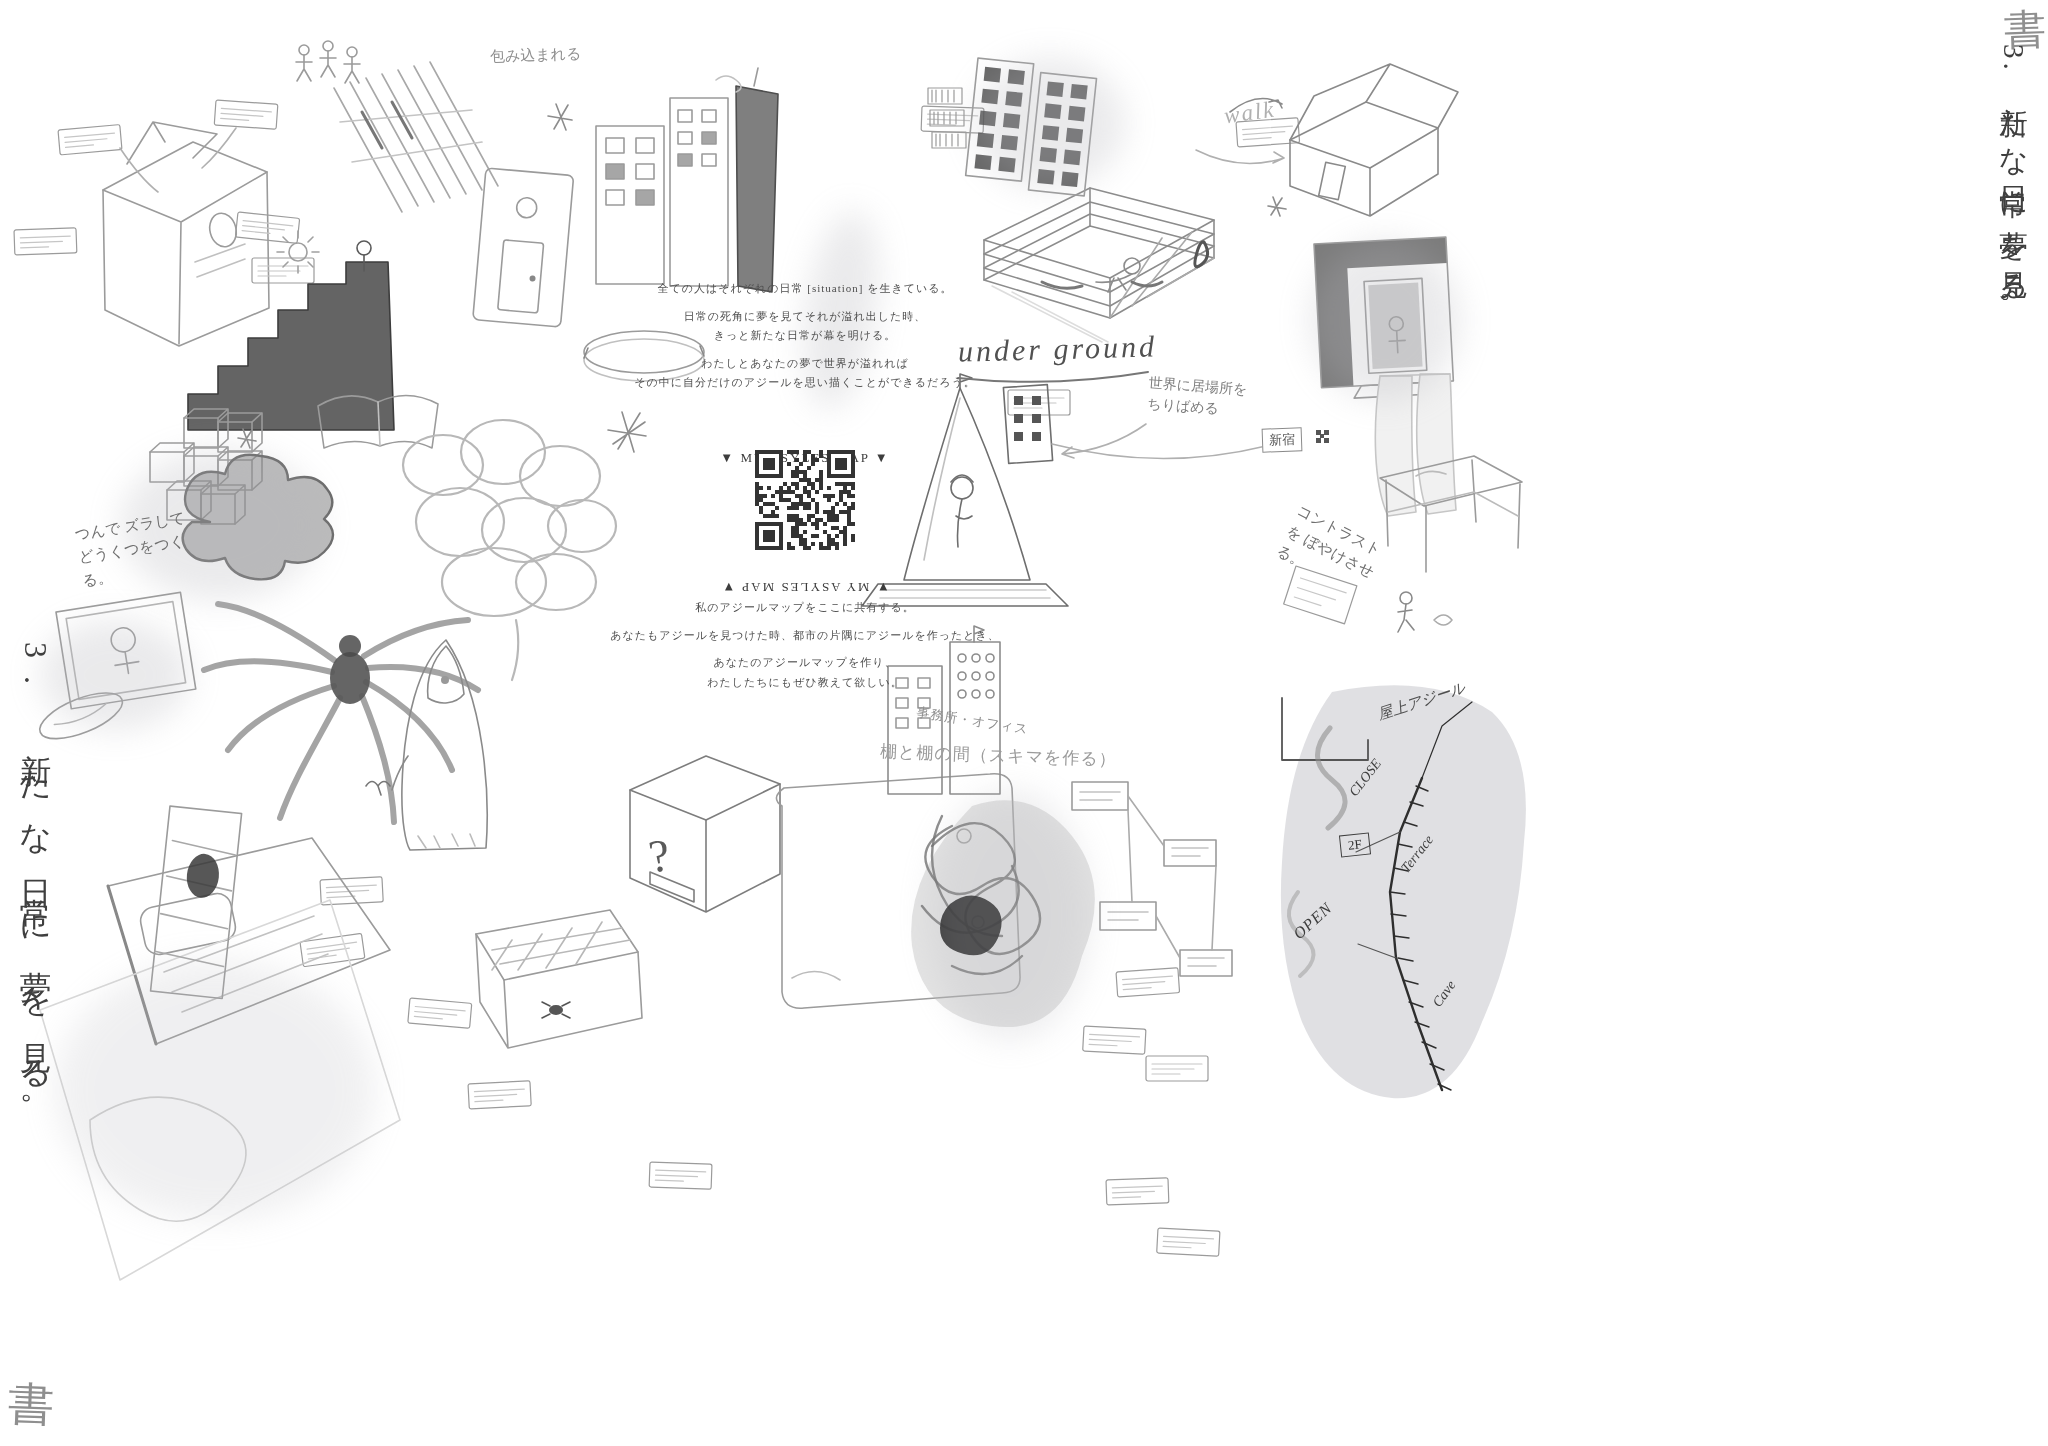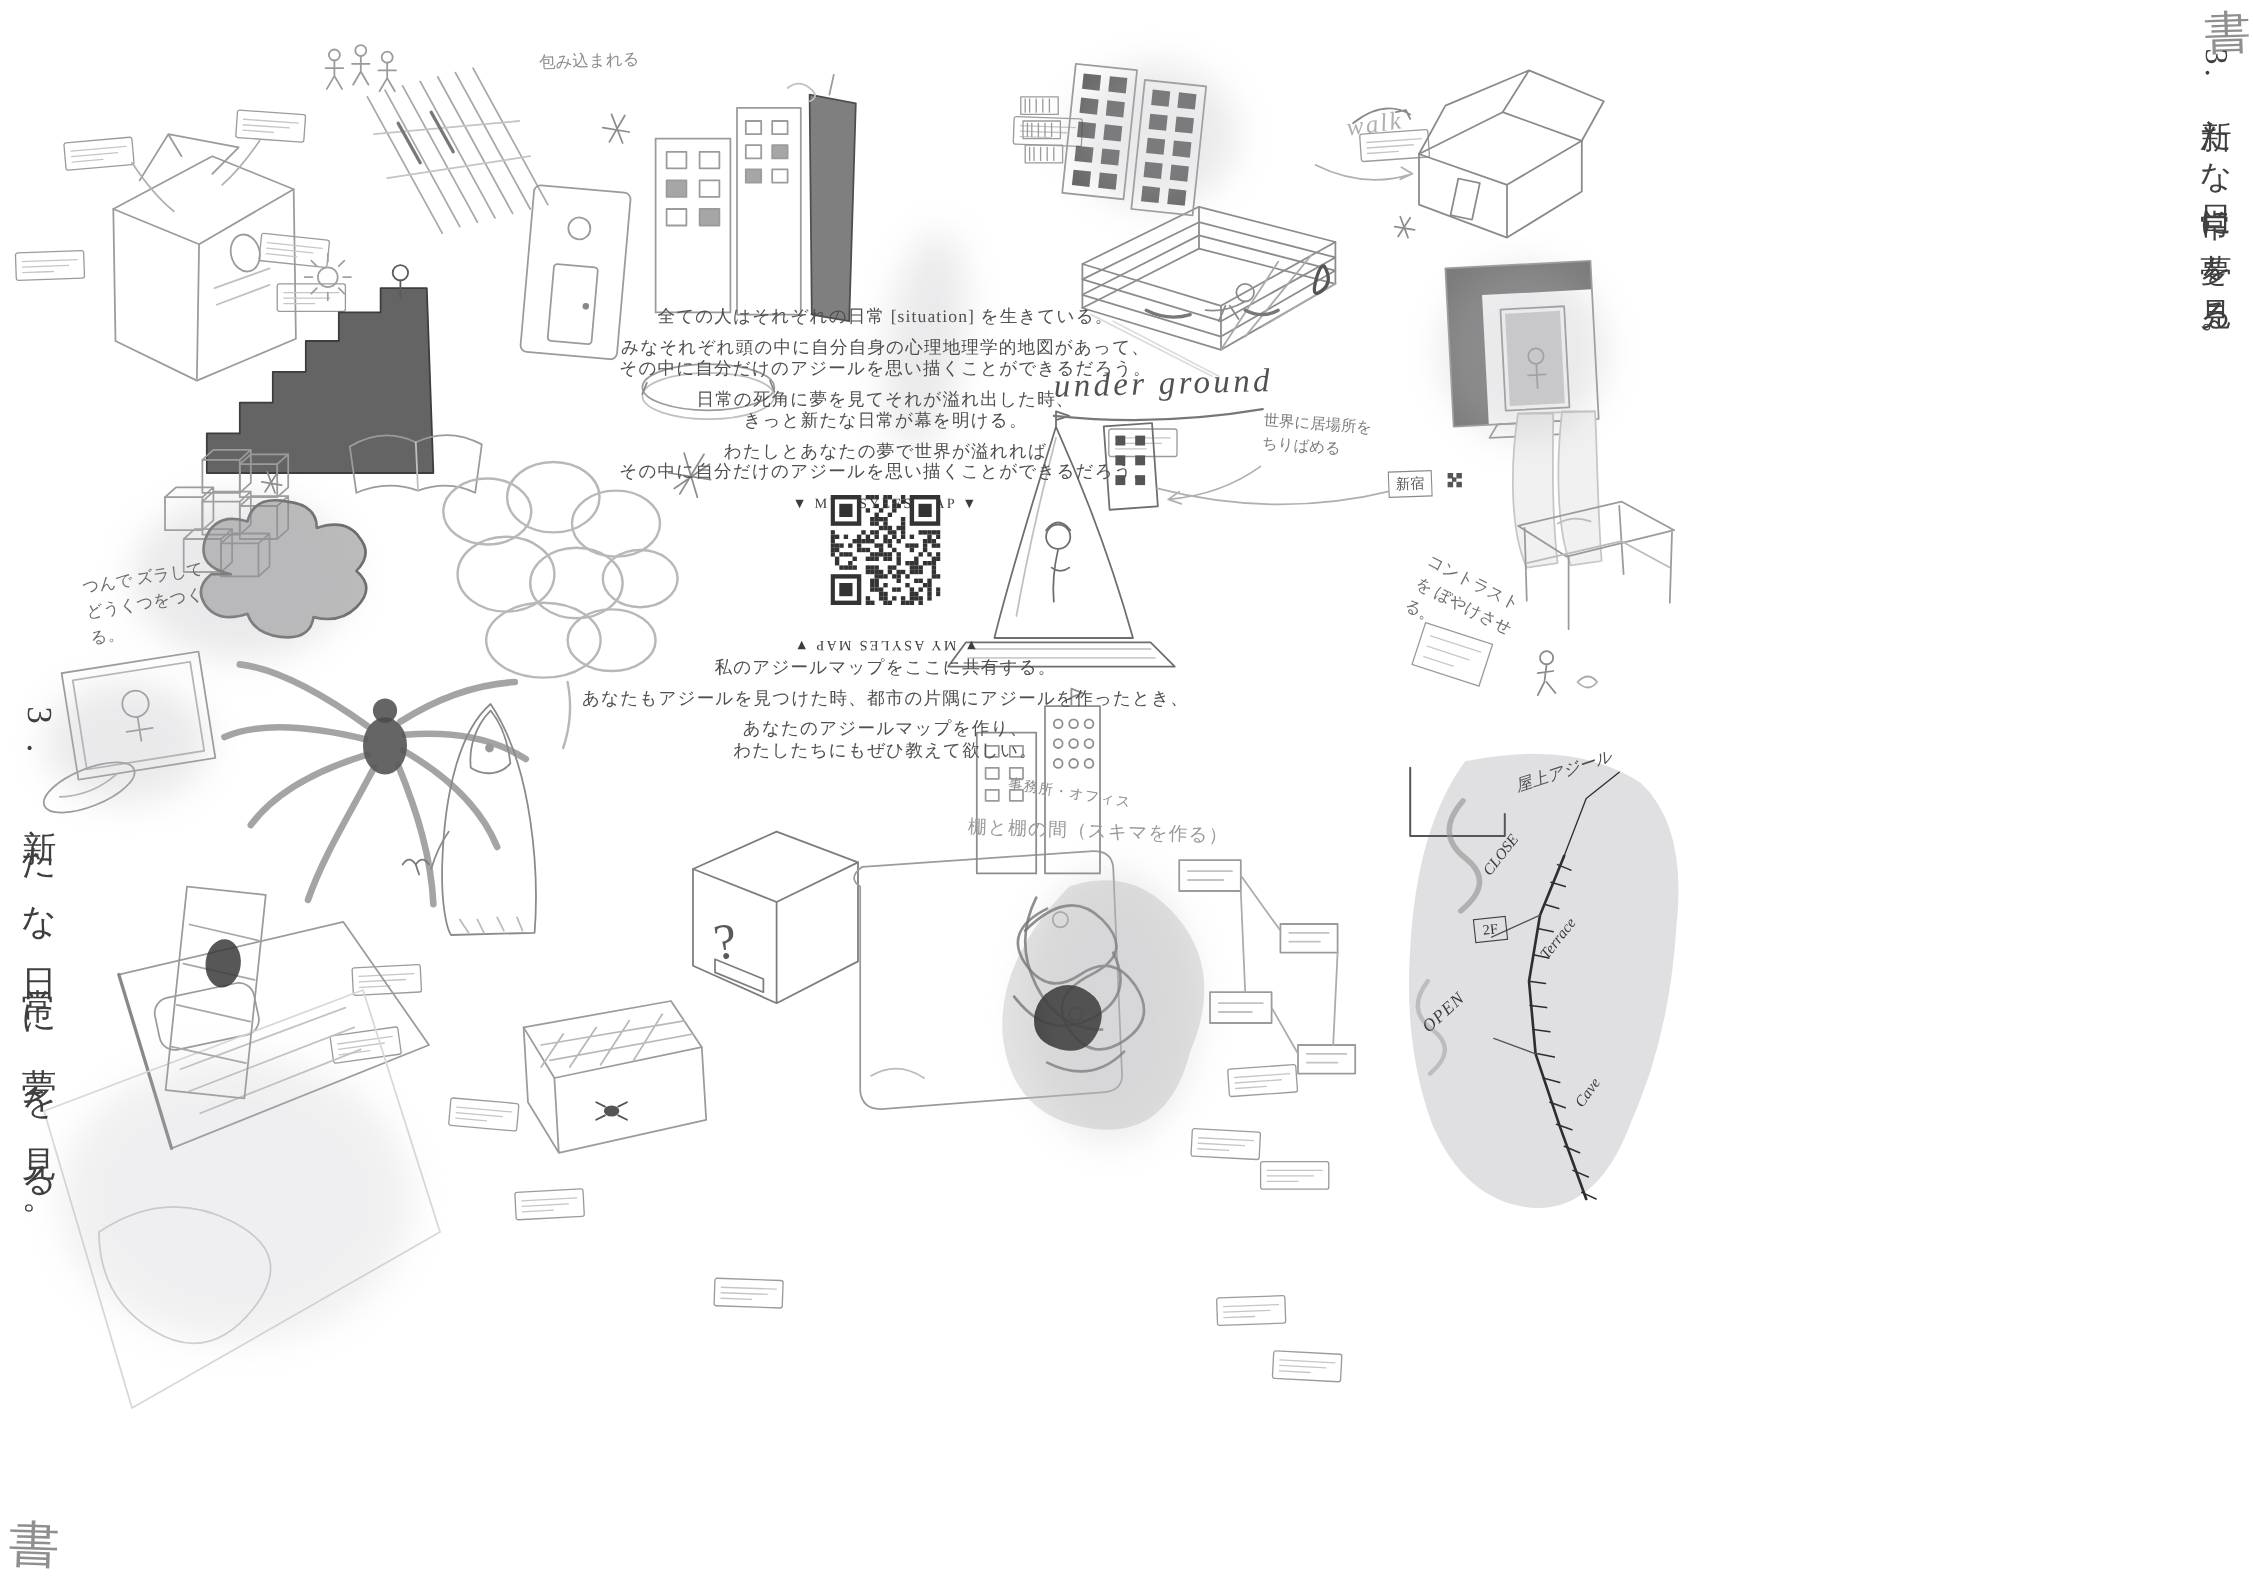--- a/index.html
+++ b/index.html
@@ -12,21 +12,21 @@
   .vtext.right{right:14px;top:44px;font-size:29px;letter-spacing:4px;}
   .vtext.left{left:14px;top:642px;font-size:32px;letter-spacing:18px;}
   .corner-glyph{position:absolute;font-family:"Liberation Serif",serif;color:#8f8f8f;}
   .corner-glyph.tr{right:2px;top:2px;font-size:42px;transform:rotate(-2deg);}
   .corner-glyph.bl{left:8px;top:1374px;font-size:46px;transform:rotate(2deg);}
   
   .cblock{position:absolute;left:510px;width:590px;text-align:center;}
   .statement{top:279px;}
   .share{top:598px;}
   .para{margin-bottom:8px;}
-  .line{font-size:16px;line-height:19.5px;letter-spacing:1px;color:#4f4f4f;}
+  .line{font-size:11px;line-height:19.5px;letter-spacing:1px;color:#4f4f4f;}
   .qr-label{position:absolute;left:510px;width:590px;text-align:center;font-size:13px;
             letter-spacing:2px;color:#3d3d3d;margin-top:21px;}
   .qr-label.top{top:429px;}
   .qr-label.bottom{top:558px;transform:rotate(180deg);}
   .qr-box{position:absolute;left:755px;top:450px;width:100px;height:100px;}
   
   .ann{position:absolute;font-family:"Liberation Serif",serif;white-space:nowrap;}
   .a-wrapped{left:490px;top:46px;font-size:15px;color:#8f8f8f;transform:rotate(-2deg);}
   .a-walk{left:1224px;top:100px;font-size:23px;font-style:italic;color:#b0b0b0;
           transform:rotate(-8deg);letter-spacing:2px;}
@@ -515,24 +515,20 @@
   
   <div class="corner-glyph tr">書</div>
   <div class="vtext right">3. 新たな日常に夢を見る。</div>
   <div class="vtext left">3. 新たな日常に夢を見る。</div>
   <div class="corner-glyph bl">書</div>
 
   
   <div class="cblock statement">
     <div class="para">
       <div class="line">全ての人はそれぞれの日常 [situation] を生きている。</div>
-    </div>
-    <div class="para">
-      <div class="line">みなそれぞれ頭の中に自分自身の心理地理学的地図があって、</div>
-      <div class="line">その中に自分だけのアジールを思い描くことができるだろう。</div>
     </div>
     <div class="para">
       <div class="line">日常の死角に夢を見てそれが溢れ出した時、</div>
       <div class="line">きっと新たな日常が幕を明ける。</div>
     </div>
     <div class="para">
       <div class="line">わたしとあなたの夢で世界が溢れれば</div>
       <div class="line">その中に自分だけのアジールを思い描くことができるだろう。</div>
     </div>
   </div>

